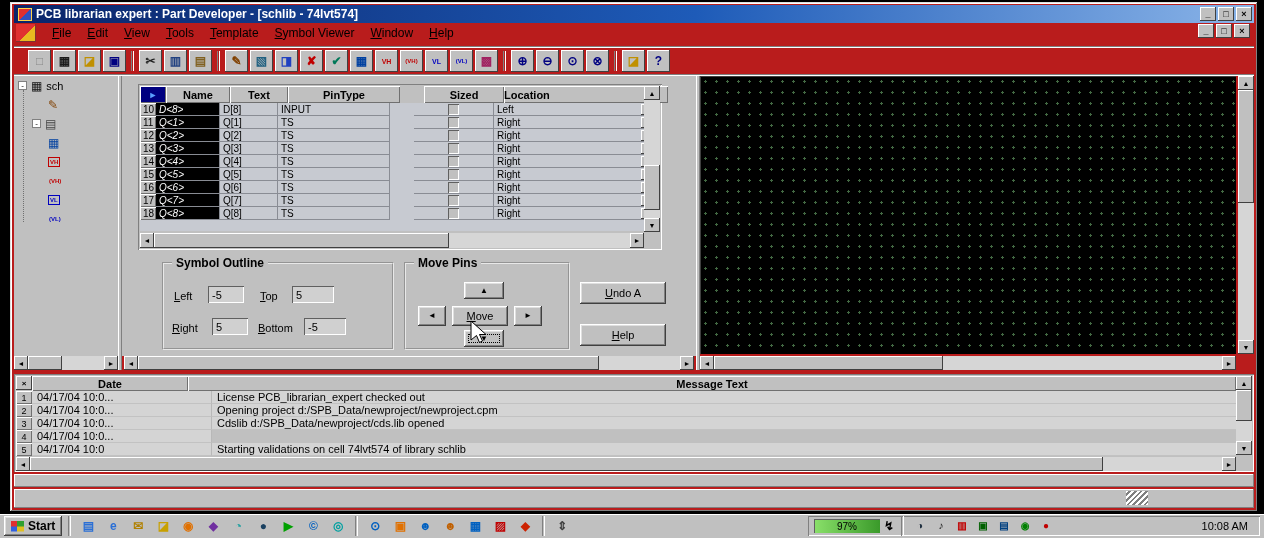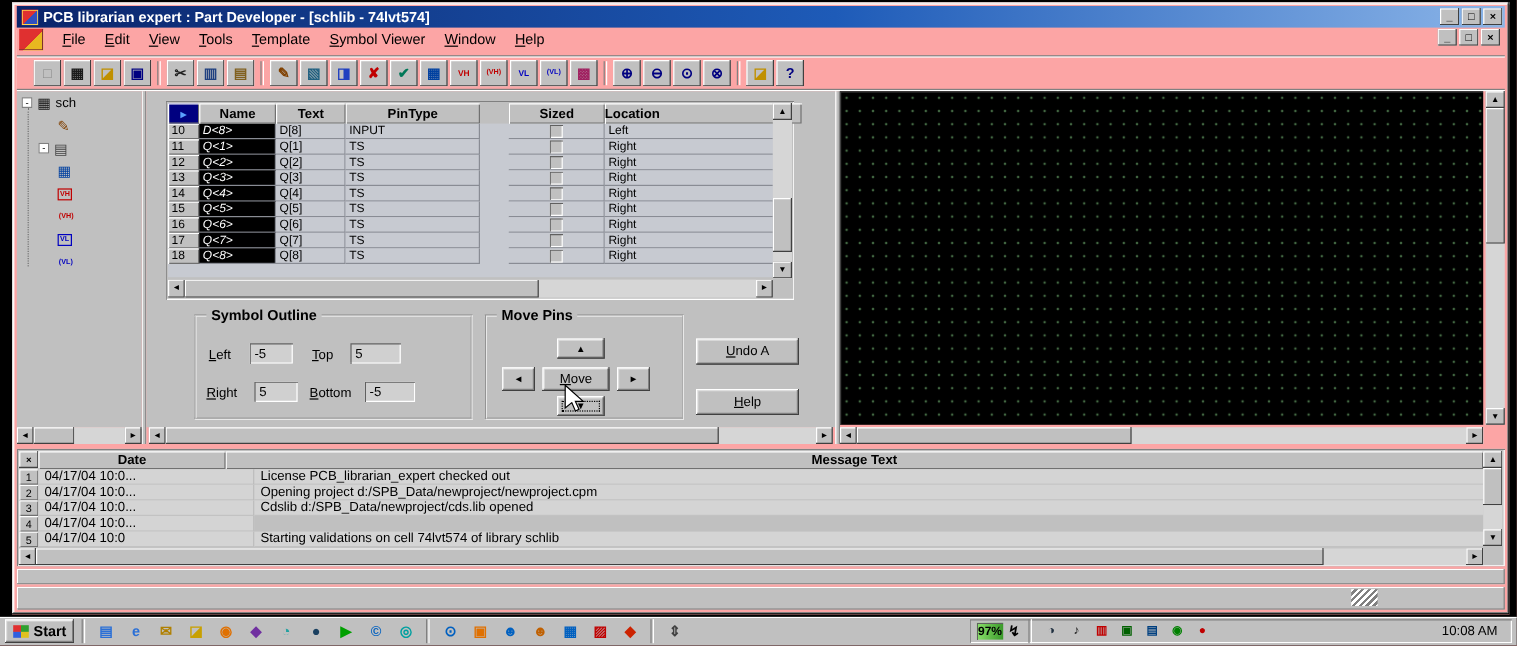--- a/index.html
+++ b/index.html
@@ -1,19 +1,19 @@
 <!DOCTYPE html>
 <html><head>
 <meta charset="utf-8">
 <style>
   *{box-sizing:border-box;margin:0;padding:0;}
   html,body{width:1264px;height:538px;}
   body{position:relative;background:#000;font-family:"Liberation Sans",sans-serif;font-size:11px;color:#000;overflow:hidden;}
 
-  .win{position:absolute;left:10px;top:2px;width:1248px;height:510px;background:#fca5a5;
+  .win{position:absolute;left:10px;top:2px;width:1248px;height:510px;background:#b91c1c;
        box-shadow:inset -1px -1px 0 #000,inset 1px 1px 0 #dfdfdf,inset -2px -2px 0 #808080,inset 2px 2px 0 #fff;padding-left:20px;}
 
   
   .titlebar{position:absolute;left:4px;top:3px;right:4px;height:18px;display:flex;align-items:center;
             background:linear-gradient(90deg,#0a246a 0%,#1e5bb8 55%,#8ab4e8 100%);padding:0 2px;}
   .app-ico{width:14px;height:13px;margin:0 4px 0 2px;background:linear-gradient(135deg,#e03030 50%,#3050c0 50%);
            box-shadow:0 0 0 1px #ffd24a inset;flex:0 0 auto;}
   .title-text{color:#fff;font-weight:bold;font-size:12px;white-space:nowrap;flex:1;}
   .cap-btns{display:flex;gap:2px;}
   .cap-btn{width:16px;height:14px;display:flex;align-items:center;justify-content:center;
@@ -53,21 +53,21 @@
 
   .pt-wrap{position:absolute;left:16px;top:8px;width:524px;height:166px;padding:2px;
            box-shadow:inset 1px 1px 0 #808080,inset -1px -1px 0 #fff;}
   .pt-head{display:flex;height:17px;width:504px;}
   .pt-h{background:#c0c0c0;box-shadow:inset 1px 1px 0 #fff,inset -1px -1px 0 #707070;
         font-weight:bold;font-size:11px;display:flex;align-items:center;justify-content:center;flex:0 0 auto;}
   .mcol{width:26px;background:#000080;color:#5aa0ff;font-size:9px;}
   .c-name{width:64px;} .c-text{width:58px;} .c-type{width:112px;} .c-sized{width:80px;} .c-loc{width:164px;}
   .pt-body{width:504px;height:128px;background:#c7cad1;overflow:hidden;}
   .pt-row{display:flex;height:13px;font-size:10px;}
-  .pt-gutter{width:26px;background:#c0c0c0;box-shadow:inset 1px 1px 0 #fff,inset -1px -1px 0 #707070;
+  .pt-gutter{width:16px;background:#c0c0c0;box-shadow:inset 1px 1px 0 #fff,inset -1px -1px 0 #707070;
              padding-left:3px;display:flex;align-items:center;flex:0 0 auto;}
   .pt-cell{background:#c7cad1;border-right:1px solid #898c94;border-bottom:1px solid #898c94;
            display:flex;align-items:center;padding-left:3px;flex:0 0 auto;overflow:hidden;white-space:nowrap;}
   .pt-cell.sel{background:#000;color:#fff;font-style:italic;}
   .c-sized{justify-content:center;padding-left:0;margin-left:24px;}
   .chk{width:11px;height:11px;background:#c0c0c0;box-shadow:inset 1px 1px 0 #606060,inset -1px -1px 0 #fff;}
   .c-loc{justify-content:space-between;padding-right:1px;}
   .dd{width:15px;height:11px;background:#c0c0c0;box-shadow:inset -1px -1px 0 #404040,inset 1px 1px 0 #fff;
       font-size:6px;display:flex;align-items:center;justify-content:center;flex:0 0 auto;}
 
@@ -126,23 +126,23 @@
              box-shadow:inset -1px -1px 0 #404040,inset 1px 1px 0 #fff,inset -2px -2px 0 #808080,inset 2px 2px 0 #dfdfdf;
              font-weight:bold;font-size:12px;flex:0 0 auto;}
   .flag{width:13px;height:11px;flex:0 0 auto;
         background-image:linear-gradient(90deg,#e03030 50%,#30a030 50%),linear-gradient(90deg,#3060e0 50%,#e0c020 50%);
         background-size:100% 50%;background-position:0 0,0 100%;background-repeat:no-repeat;}
   .ql{display:flex;align-items:center;gap:3px;}
   .ql-btn{width:22px;height:20px;display:flex;align-items:center;justify-content:center;}
   .ql-btn .glyph{font-size:12px;line-height:1;font-weight:bold;}
   .tray{margin-left:auto;width:452px;height:20px;display:flex;align-items:center;gap:4px;
         box-shadow:inset 1px 1px 0 #808080,inset -1px -1px 0 #fff;padding:0 6px;}
-  .battery{width:22px;height:14px;background:linear-gradient(90deg,#8ae06a,#3a9a2a);
+  .battery{width:66px;height:14px;background:linear-gradient(90deg,#8ae06a,#3a9a2a);
            box-shadow:inset 1px 1px 0 #606060;display:flex;align-items:center;justify-content:center;
-           font-size:10px;font-weight:bold;flex:0 0 auto;}
+           font-size:10px;font-weight:normal;flex:0 0 auto;}
   .plug{font-size:12px;font-weight:bold;}
   .tray-ic{width:18px;height:16px;display:flex;align-items:center;justify-content:center;}
   .tray-ic .glyph{font-size:10px;line-height:1;font-weight:bold;}
   .spacer{flex:1;}
   .clock{padding-right:6px;font-size:11px;white-space:nowrap;}
   .cursor{position:absolute;z-index:200;pointer-events:none;}
 </style>
 </head>
 <body>
 

